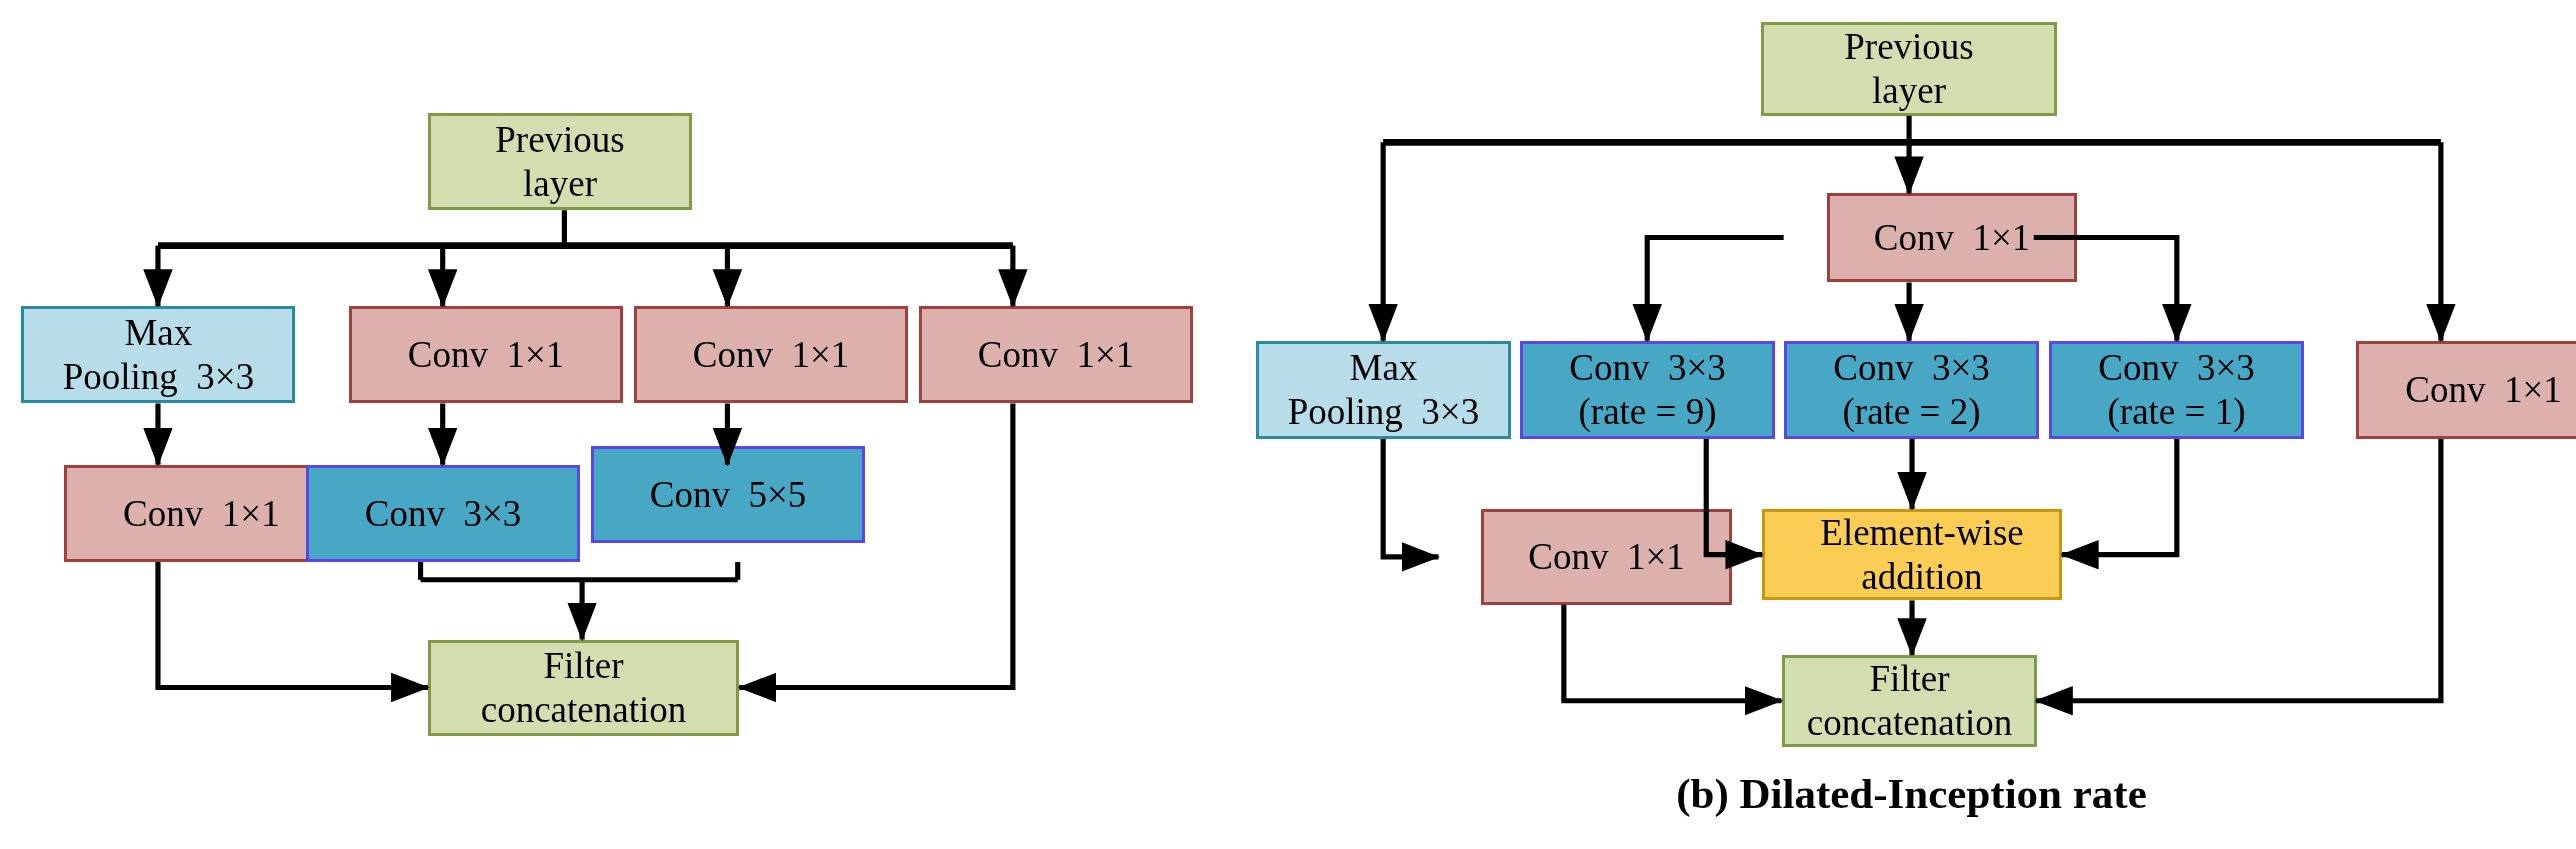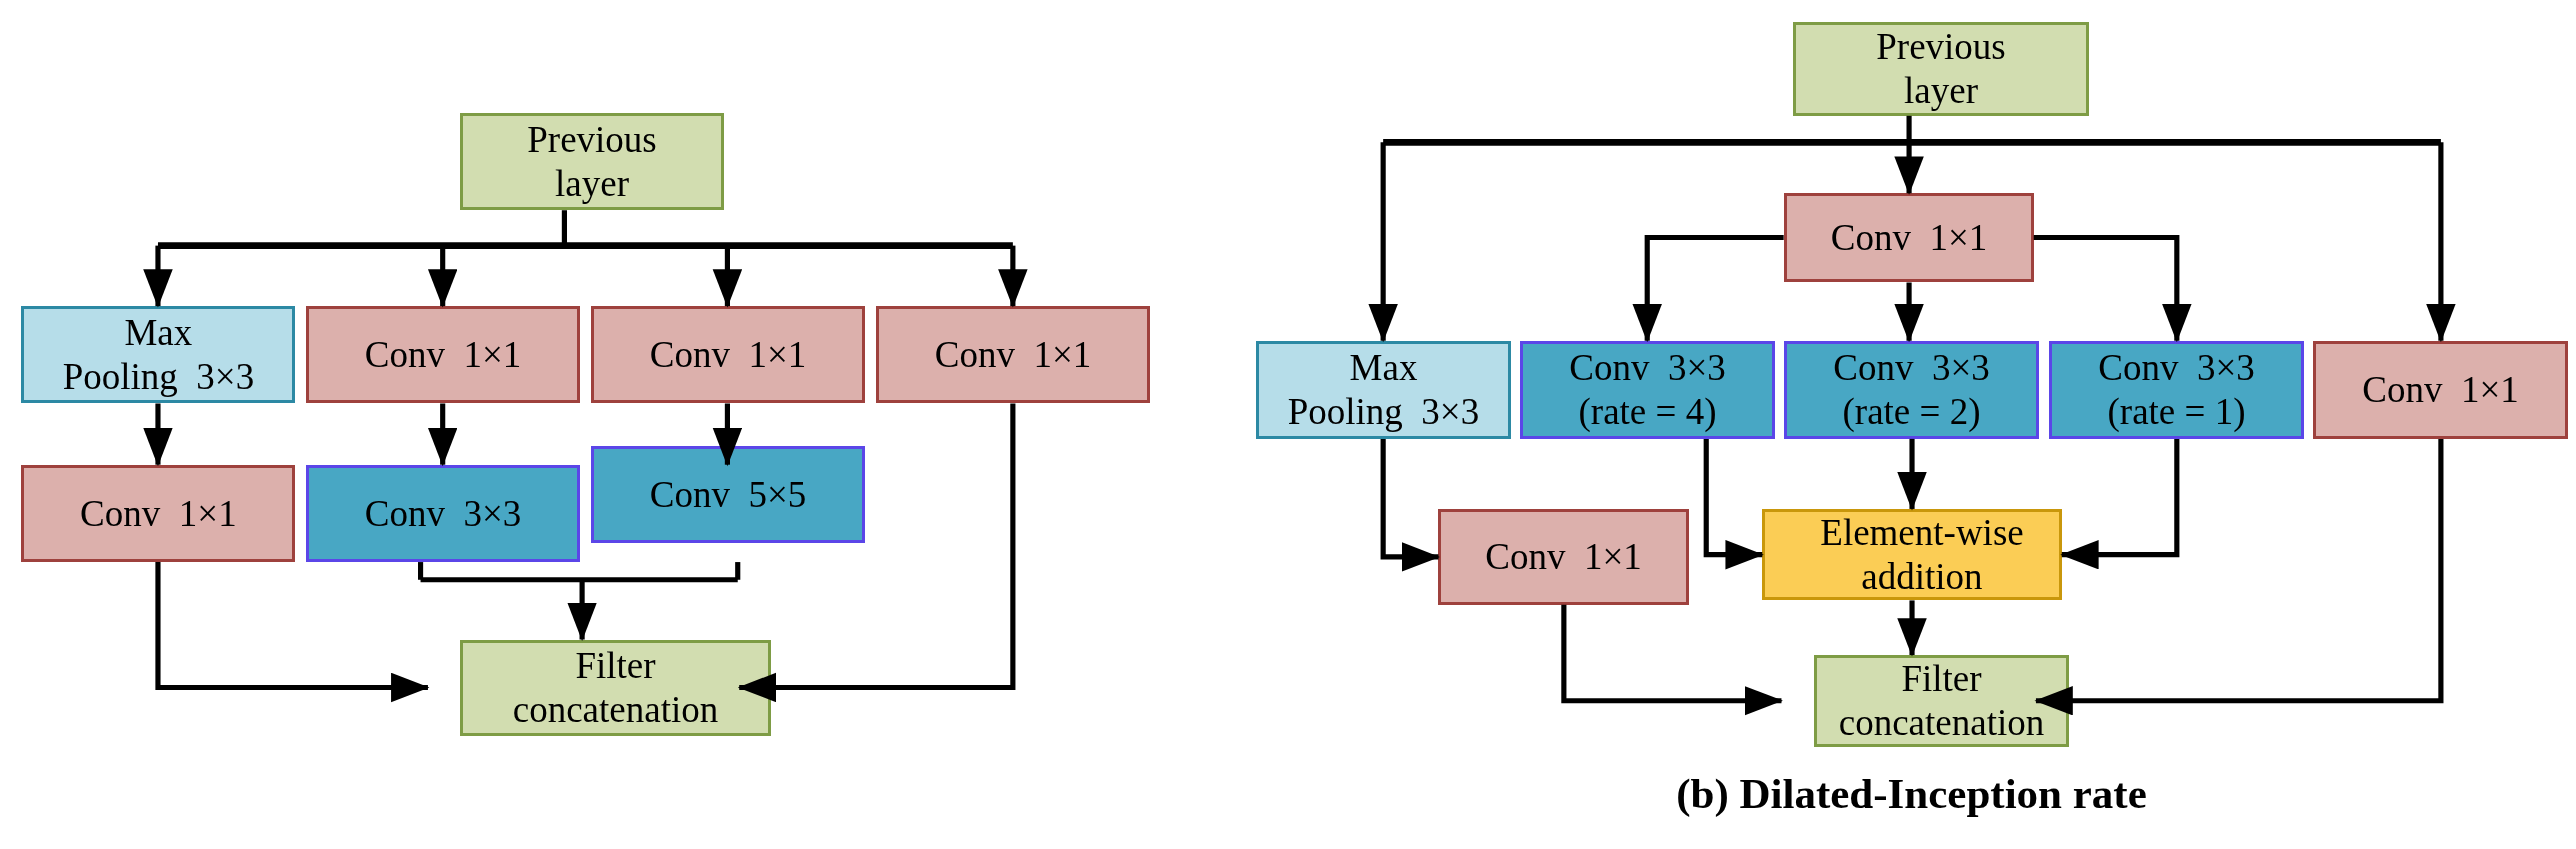--- a/index.html
+++ b/index.html
@@ -19,23 +19,23 @@
     flex-direction:column;
     align-items:center;
     justify-content:center;
     text-align:center;
     font-size:37px;
     line-height:44px;
     color:#000;
     white-space:pre;
     z-index:2;
   }
-  .green     {background:var(--green-fill);     border-color:var(--green-border);margin-left:32px;}
+  .green     {background:var(--green-fill);     border-color:var(--green-border);}
   .lightblue {background:var(--lightblue-fill); border-color:var(--lightblue-border);}
-  .pink      {background:var(--pink-fill);      border-color:var(--pink-border);}
+  .pink      {background:var(--pink-fill);      border-color:var(--pink-border);margin-left:43px;}
   .teal      {background:var(--teal-fill);      border-color:var(--teal-border);justify-content:center;}
   .gold      {background:var(--gold-fill);      border-color:var(--gold-border);padding-left:20px;}
   .caption{
     position:absolute;
     text-align:center;
     font-size:43px;
     font-weight:bold;
     color:#000;
     z-index:2;
     white-space:pre;
@@ -107,21 +107,21 @@
     <span>Conv  1×1</span>
   </div>
 
   <div class="box lightblue" style="left:1256px;top:341px;width:255px;height:98px">
     <span>Max</span>
     <span>Pooling  3×3</span>
   </div>
 
   <div class="box teal" style="left:1520px;top:341px;width:255px;height:98px">
     <span>Conv  3×3</span>
-    <span>(rate = 4)</span>
+    <span>(rate = 9)</span>
   </div>
 
   <div class="box teal" style="left:1784px;top:341px;width:255px;height:98px">
     <span>Conv  3×3</span>
     <span>(rate = 2)</span>
   </div>
 
   <div class="box teal" style="left:2049px;top:341px;width:255px;height:98px">
     <span>Conv  3×3</span>
     <span>(rate = 1)</span>

